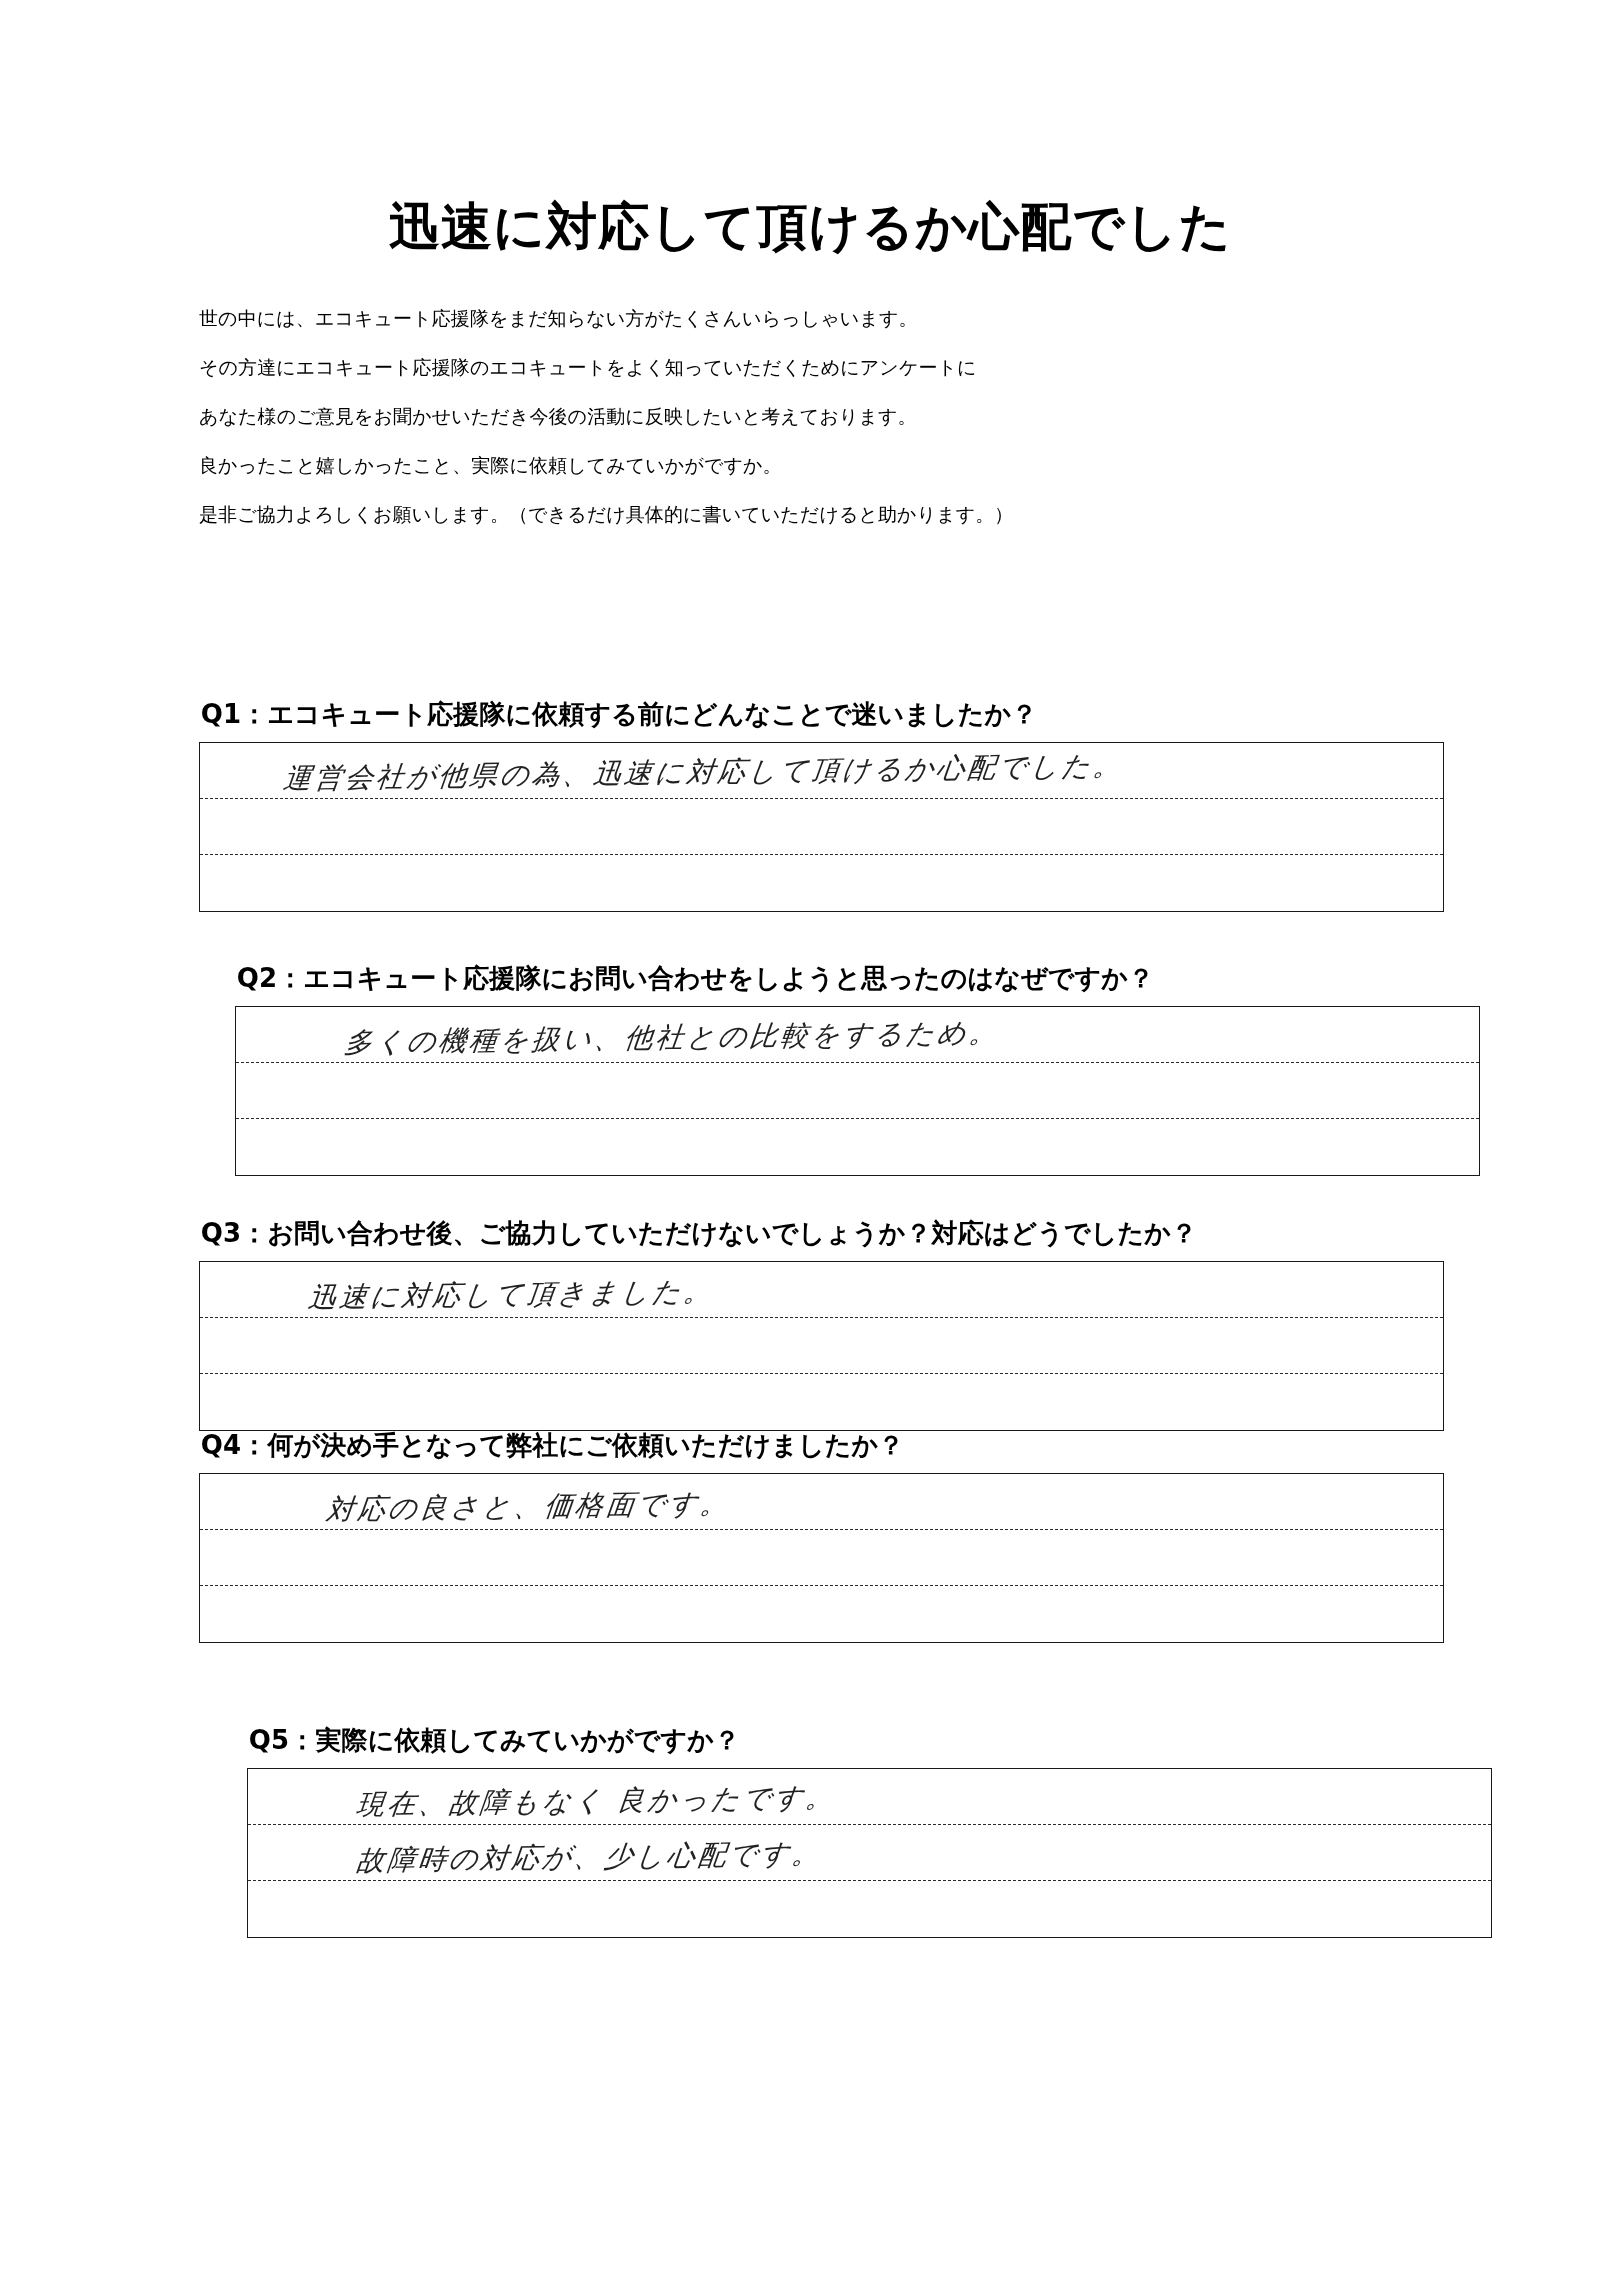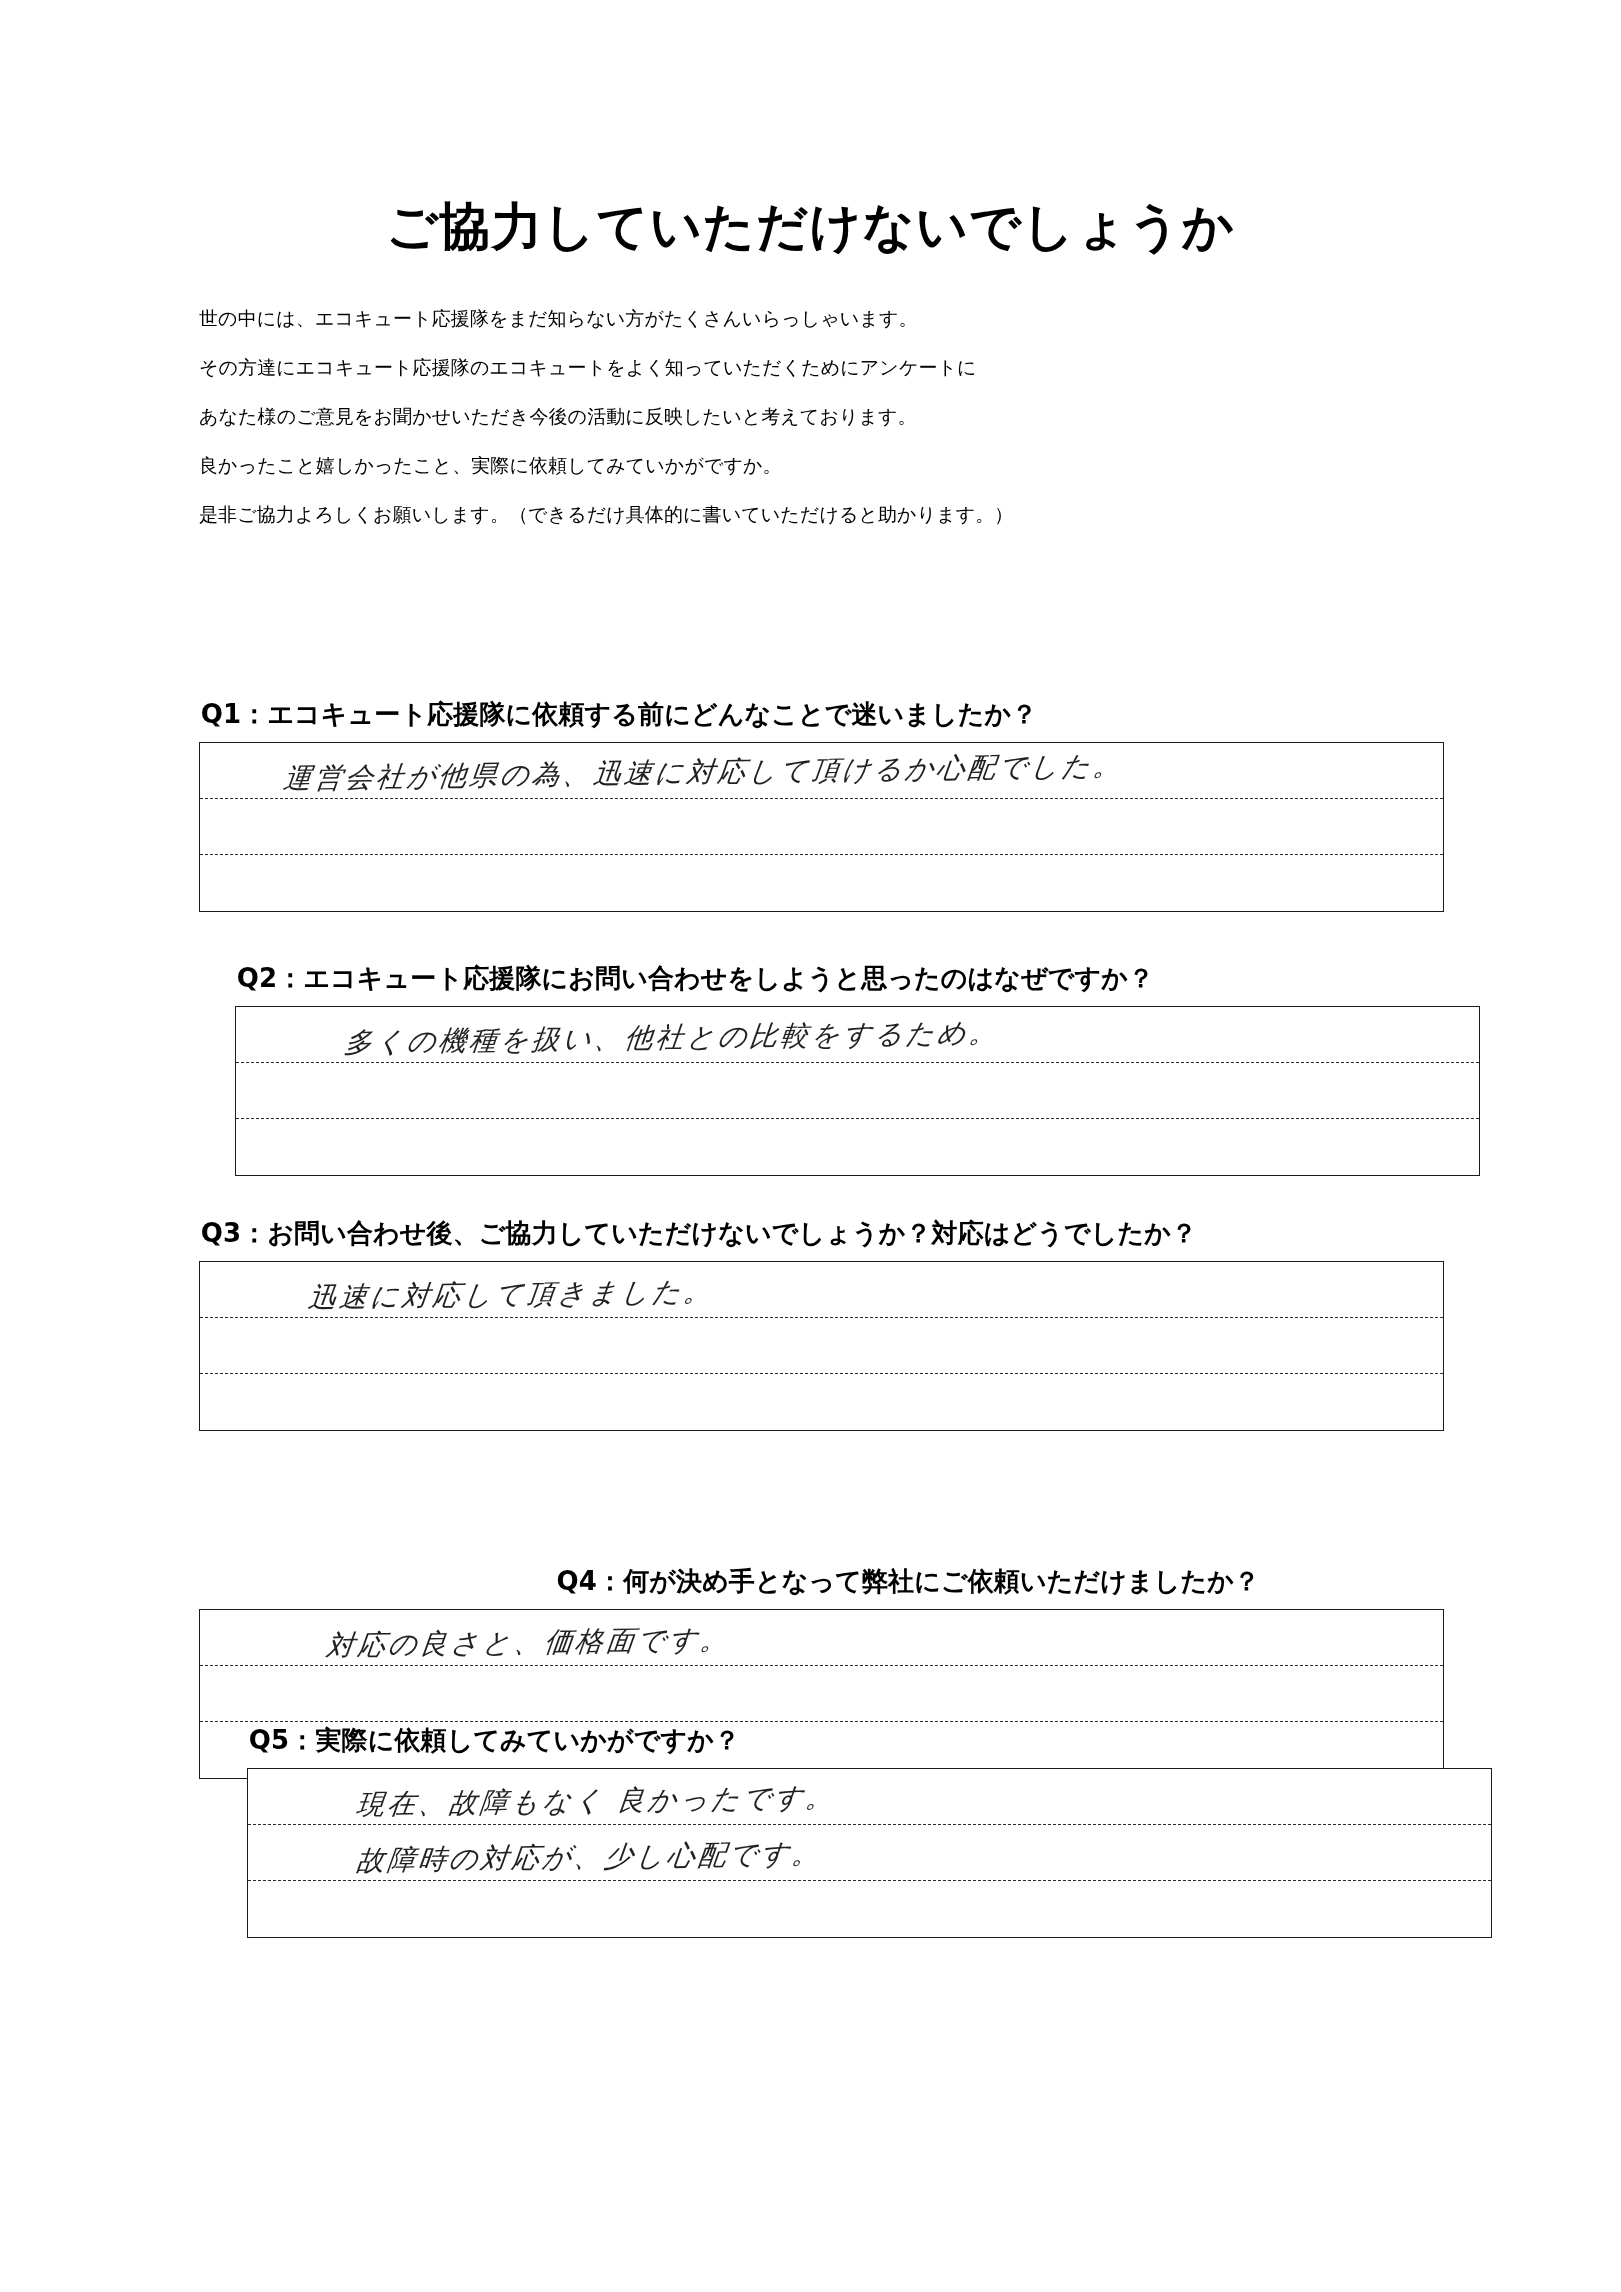--- a/index.html
+++ b/index.html
@@ -101,29 +101,29 @@
     font-weight: 500;
     opacity: 0.93;
   }
   .hand.indent-lg { left: 107px; }
   .hand.indent-xl { left: 125px; }
 
   
   #q1-block { top: 701px; }
   #q2-block { top: 965px; margin-left: 36px; }
   #q3-block { top: 1220px; }
-  #q4-block { top: 1568px; text-align: right; }
+  #q4-block { top: 1432px; }
   #q5-block { top: 1727px; margin-left: 48px; }
 </style>
 </head>
 <body>
 
 <div class="page">
 
-  <h1 class="doc-title">ご協力していただけないでしょうか</h1>
+  <h1 class="doc-title">迅速に対応して頂けるか心配でした</h1>
 
   <div class="intro">
     <div class="intro-line">世の中には、エコキュート応援隊をまだ知らない方がたくさんいらっしゃいます。</div>
     <div class="intro-line">その方達にエコキュート応援隊のエコキュートをよく知っていただくためにアンケートに</div>
     <div class="intro-line">あなた様のご意見をお聞かせいただき今後の活動に反映したいと考えております。</div>
     <div class="intro-line">良かったこと嬉しかったこと、実際に依頼してみていかがですか。</div>
     <div class="intro-line">是非ご協力よろしくお願いします。（できるだけ具体的に書いていただけると助かります。）</div>
   </div>
 
   <div class="qblock" id="q1-block">

